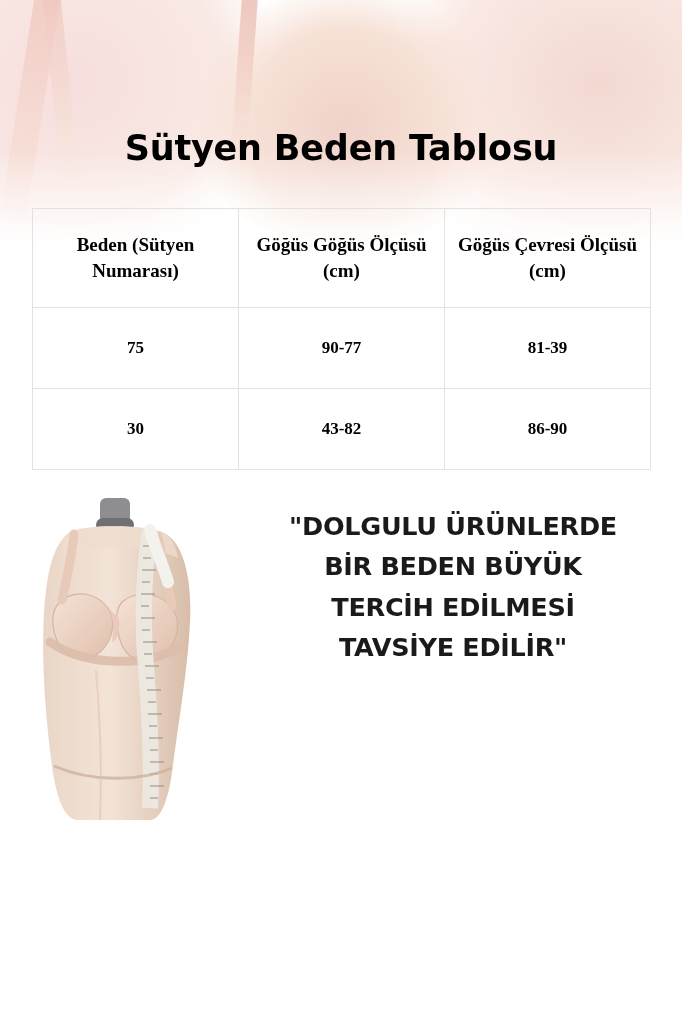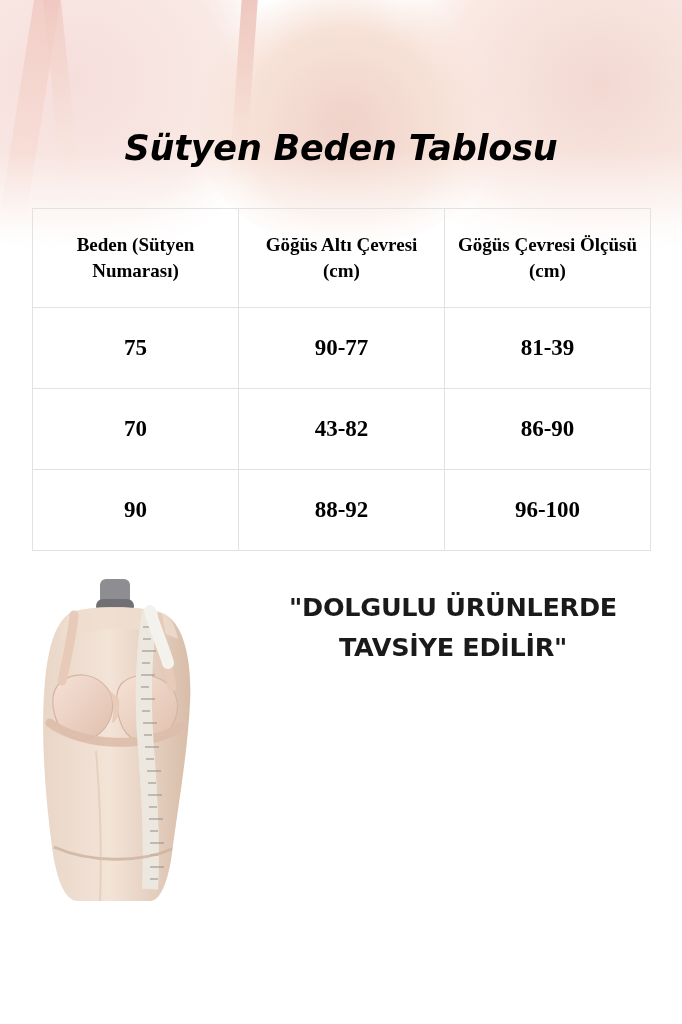--- a/index.html
+++ b/index.html
@@ -97,21 +97,20 @@
 
   .title {
     text-align: center;
     font-family: "DejaVu Sans", sans-serif;
     font-weight: bold;
     font-size: 35px;
     color: #000000;
     letter-spacing: -0.2px;
     margin: 0;
     padding-top: 128px;
-    font-style: italic;
   }
 
   .table-wrap {
     margin: 40px 32px 0 32px;
   }
   table.size-table {
     width: 618px;
     border-collapse: collapse;
     table-layout: fixed;
   }
@@ -124,21 +123,21 @@
     font-weight: bold;
   }
   table.size-table th {
     font-size: 19px;
     line-height: 1.35;
     height: 86px;
     padding: 6px 10px;
     vertical-align: middle;
   }
   table.size-table td {
-    font-size: 23px;
+    font-size: 17px;
     height: 78px;
     vertical-align: middle;
   }
   table.size-table col.c1 { width: 206px; }
   table.size-table col.c2 { width: 206px; }
   table.size-table col.c3 { width: 206px; }
 
   
   .bottom {
     position: relative;
@@ -189,39 +188,34 @@
   <div class="table-wrap">
     <table class="size-table">
       <colgroup>
         <col class="c1">
           <col class="c2">
           <col class="c3">
       </colgroup>
       <thead>
         <tr>
           <th>Beden (Sütyen Numarası)</th>
-          <th>Göğüs Altı Çevresi (cm)</th>
+          <th>Göğüs Göğüs Ölçüsü (cm)</th>
           <th>Göğüs Çevresi Ölçüsü (cm)</th>
         </tr>
       </thead>
       <tbody>
         <tr>
           <td>75</td>
           <td>90-77</td>
           <td>81-39</td>
         </tr>
         <tr>
-          <td>70</td>
+          <td>30</td>
           <td>43-82</td>
           <td>86-90</td>
-        </tr>
-        <tr>
-          <td>90</td>
-          <td>88-92</td>
-          <td>96-100</td>
         </tr>
       </tbody>
     </table>
   </div>
 
   <div class="bottom">
 
     <svg class="mannequin" viewBox="0 0 232 330" aria-hidden="true">
       <defs>
         <linearGradient id="skinG" x1="0" y1="0" x2="1" y2="1">
@@ -290,17 +284,19 @@
 
       <path d="M150 40 C156 60,164 78,168 92" stroke="#f4f2ec" stroke-width="12" fill="none" stroke-linecap="round"></path>
 
       <path d="M54 276 C90 292,140 292,172 278" stroke="#cdb19d" stroke-width="3" fill="none" opacity=".8"></path>
 
       <path d="M96 180 C100 226,102 274,100 330" stroke="#dcc2ae" stroke-width="2" fill="none" opacity=".55"></path>
     </svg>
 
     <div class="note">
       <span class="line">"DOLGULU ÜRÜNLERDE</span>
+      <span class="line">BİR BEDEN BÜYÜK</span>
+      <span class="line">TERCİH EDİLMESİ</span>
       <span class="line">TAVSİYE EDİLİR"</span>
     </div>
 
   </div>
 </div>
 
 </body></html>

